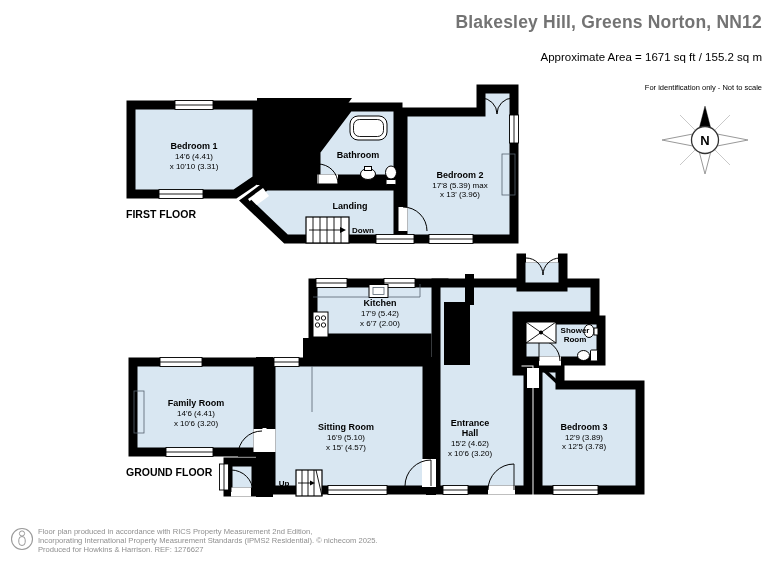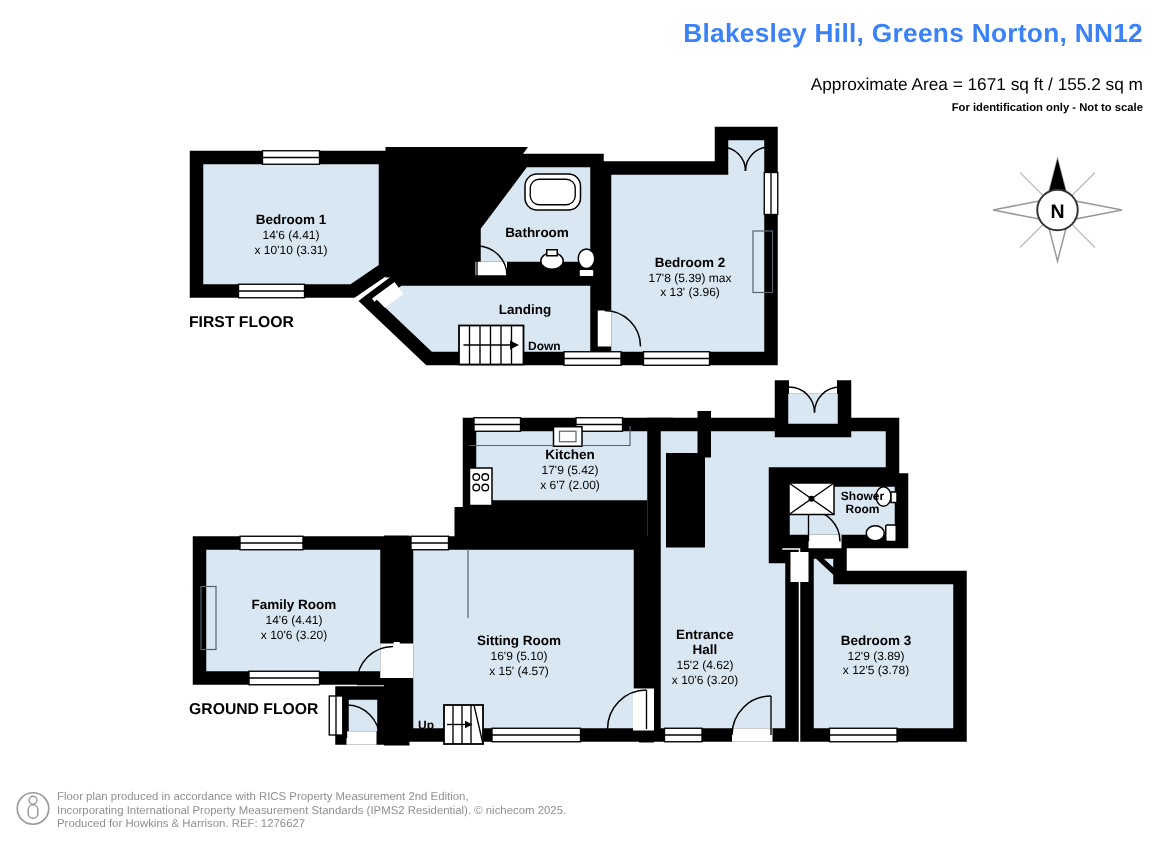--- a/index.html
+++ b/index.html
@@ -1,21 +1,21 @@
 <!DOCTYPE html>
 <html><head>
 <meta charset="utf-8">
 <style>
   html,body{margin:0;padding:0;background:#ffffff;}
   #canvas{position:relative;width:768px;height:576px;background:#fff;overflow:hidden;
           font-family:"Liberation Sans",sans-serif;}
   .header{position:absolute;top:12px;right:6px;text-align:right;}
-  .title{font-size:17.5px;font-weight:bold;color:#3b82f6;letter-spacing:0.2px;}
+  .title{font-size:17.5px;font-weight:bold;color:#737373;letter-spacing:0.2px;}
   .area{font-size:11.5px;color:#000;margin-top:18px;}
-  .disclaimer{font-size:7.5px;color:#000;margin-top:4px;font-weight:bold;}
+  .disclaimer{font-size:7.5px;color:#000;margin-top:20px;}
   svg{position:absolute;left:0;top:0;}
   svg text{font-family:"Liberation Sans",sans-serif;fill:#000;}
   .room{stroke:#000;stroke-width:9;stroke-linejoin:miter;}
   .wallfill{fill:#000;stroke:none;}
   .gap{fill:#fff;stroke:none;}
   .win{fill:#fff;stroke:#000;stroke-width:0.9;}
   .winline{stroke:#000;stroke-width:0.9;fill:none;}
   .fix{fill:#fff;stroke:#000;stroke-width:1;}
   .thin{fill:none;stroke:#000;stroke-width:0.9;}
   .thingray{fill:none;stroke:#55626e;stroke-width:0.8;}

